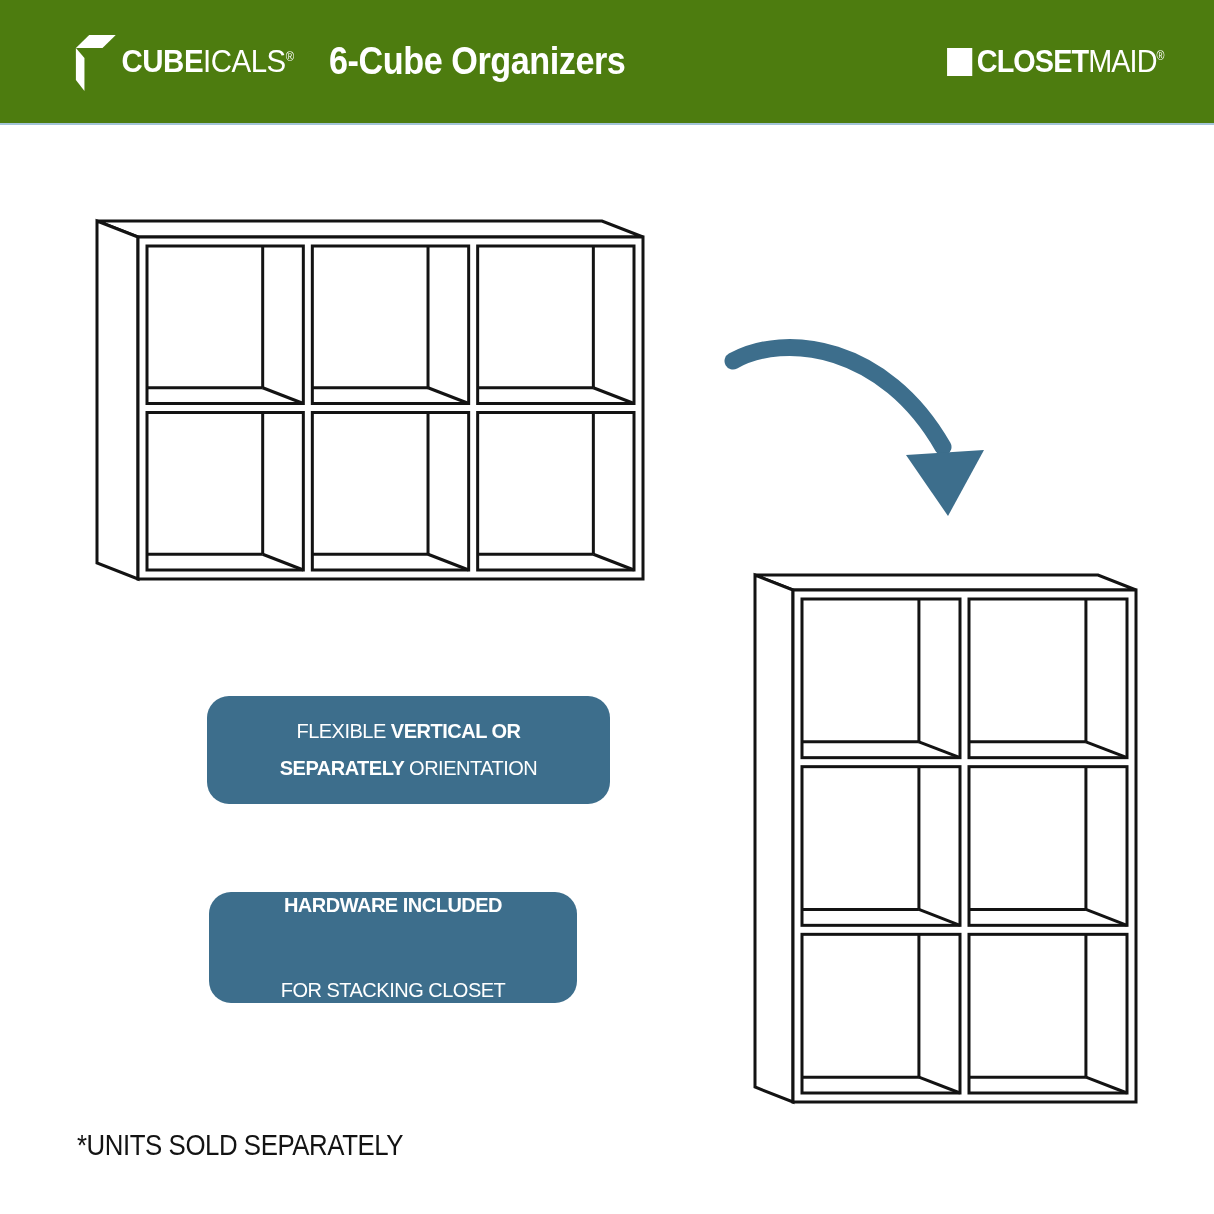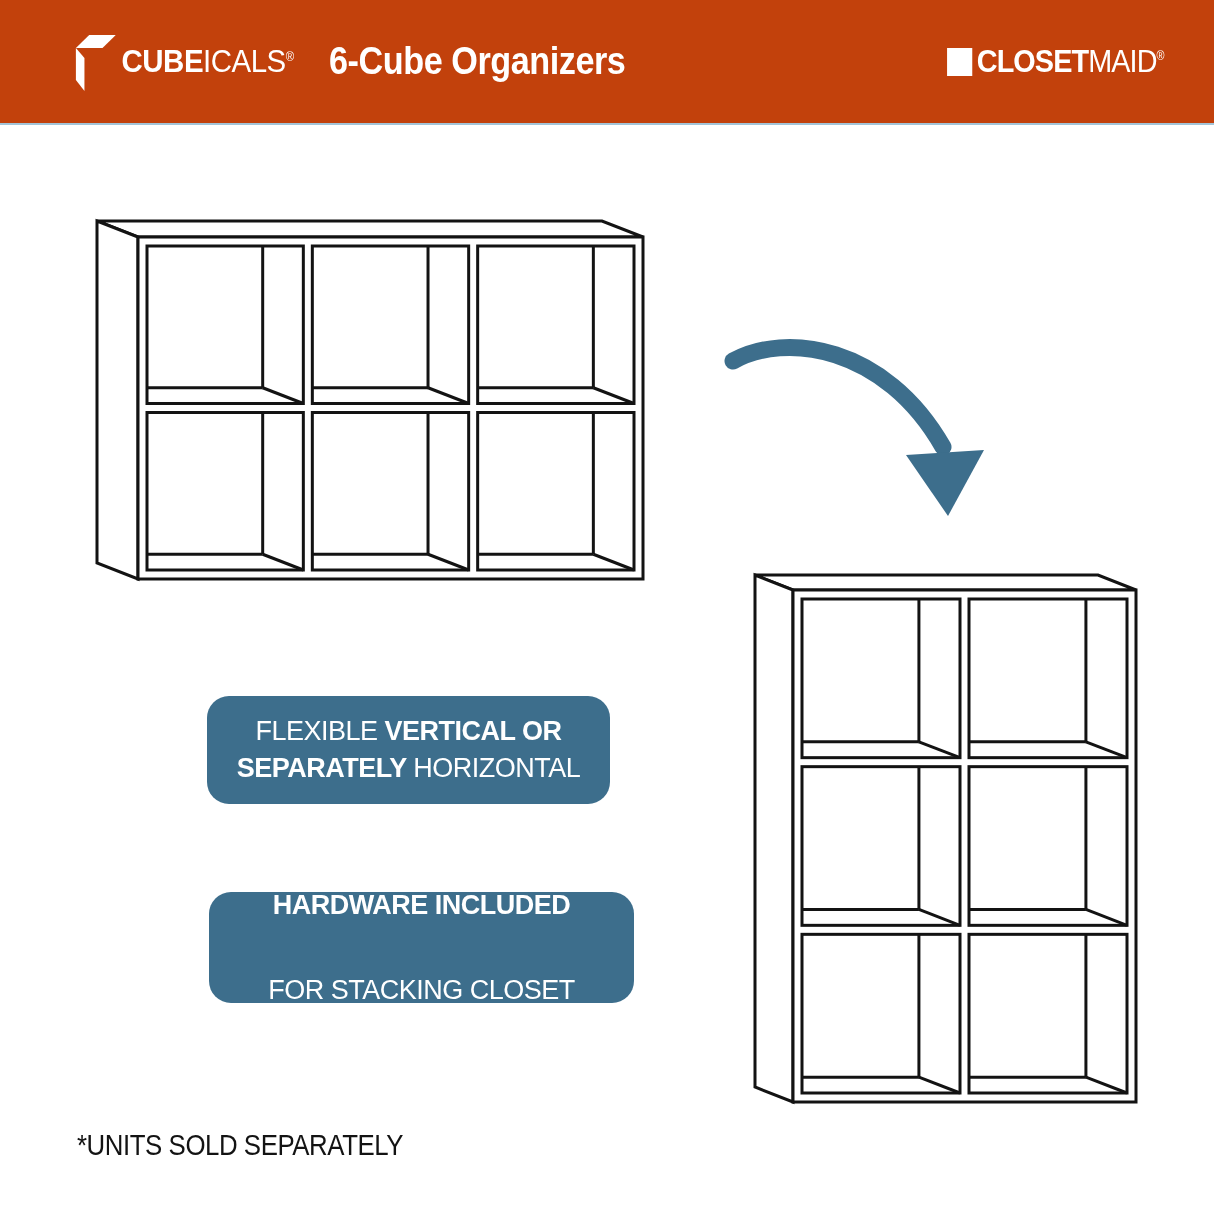--- a/index.html
+++ b/index.html
@@ -2,21 +2,21 @@
 <html><head>
 <meta charset="utf-8">
 <style>
   html,body{margin:0;padding:0;background:#ffffff;}
   body{font-family:"Liberation Sans", sans-serif;}
   #canvas{position:relative;width:1214px;height:1214px;background:#ffffff;overflow:hidden;}
 
   
   .header{
     position:absolute;left:0;top:0;width:1214px;height:125px;
-    background:#c2410c;border-bottom:2px solid #a3c4d8;
+    background:#4d7c0f;border-bottom:2px solid #a3c4d8;
     display:flex;align-items:center;box-sizing:border-box;
     color:#fff;
   }
   .cubeicals{display:flex;align-items:center;margin-left:74px;transform:scaleX(.95);transform-origin:left center;}
   .cubeicals .glyph{width:44px;height:58px;margin-right:6px;}
   .cubeicals .txt{font-size:31px;letter-spacing:-.5px;white-space:nowrap;}
   .cubeicals .b{font-weight:700;}
   .cubeicals .l{font-weight:400;}
   .tm{font-size:12px;vertical-align:super;font-weight:400;}
   .header-title{
@@ -34,25 +34,25 @@
 
   
   #illustration-canvas{position:absolute;left:0;top:0;width:1214px;height:1214px;}
 
   
   .callout{
     position:absolute;background:#3d6e8c;border-radius:22px;color:#ffffff;
     display:flex;flex-direction:column;justify-content:center;align-items:center;
     text-align:center;letter-spacing:-.5px;
   }
-  .callout .line{font-size:27px;line-height:37px;white-space:nowrap;}
+  .callout .line{font-size:20px;line-height:37px;white-space:nowrap;}
   .callout .bold{font-weight:700;}
   .callout .norm{font-weight:400;}
   #callout-1{left:207px;top:696px;width:403px;height:108px;}
-  #callout-2{left:209px;top:892px;width:425px;height:111px;gap:48px;}
+  #callout-2{left:209px;top:892px;width:368px;height:111px;gap:48px;}
 
   
   .footnote{
     position:absolute;left:77px;top:1128px;font-size:30px;font-weight:400;
     color:#131313;letter-spacing:-.5px;transform:scaleX(.86);transform-origin:left center;
     white-space:nowrap;
   }
 </style>
 </head>
 <body>
@@ -134,21 +134,21 @@
         <line x1="918.92" y1="1077.1333333333332" x2="960" y2="1093" stroke="#131313" stroke-width="3"></line>
         <rect x="969" y="934.3333333333333" width="158" height="158.66666666666666" fill="#ffffff" stroke="#131313" stroke-width="3"></rect>
         <line x1="1085.92" y1="934.3333333333333" x2="1085.92" y2="1077.1333333333332" stroke="#131313" stroke-width="3"></line>
         <line x1="969" y1="1077.1333333333332" x2="1085.92" y2="1077.1333333333332" stroke="#131313" stroke-width="3"></line>
         <line x1="1085.92" y1="1077.1333333333332" x2="1127" y2="1093" stroke="#131313" stroke-width="3"></line>
       </g>
   </svg>
 
   <div class="callout" id="callout-1">
     <div class="line"><span class="norm">FLEXIBLE </span><span class="bold">VERTICAL OR</span></div>
-    <div class="line"><span class="bold">SEPARATELY </span><span class="norm">HORIZONTAL</span></div>
+    <div class="line"><span class="bold">SEPARATELY </span><span class="norm">ORIENTATION</span></div>
   </div>
 
   <div class="callout" id="callout-2">
     <div class="line"><span class="bold">HARDWARE INCLUDED</span></div>
     <div class="line"><span class="norm">FOR STACKING CLOSET</span></div>
   </div>
 
   <div class="footnote">*UNITS SOLD SEPARATELY</div>
 
 </div>

